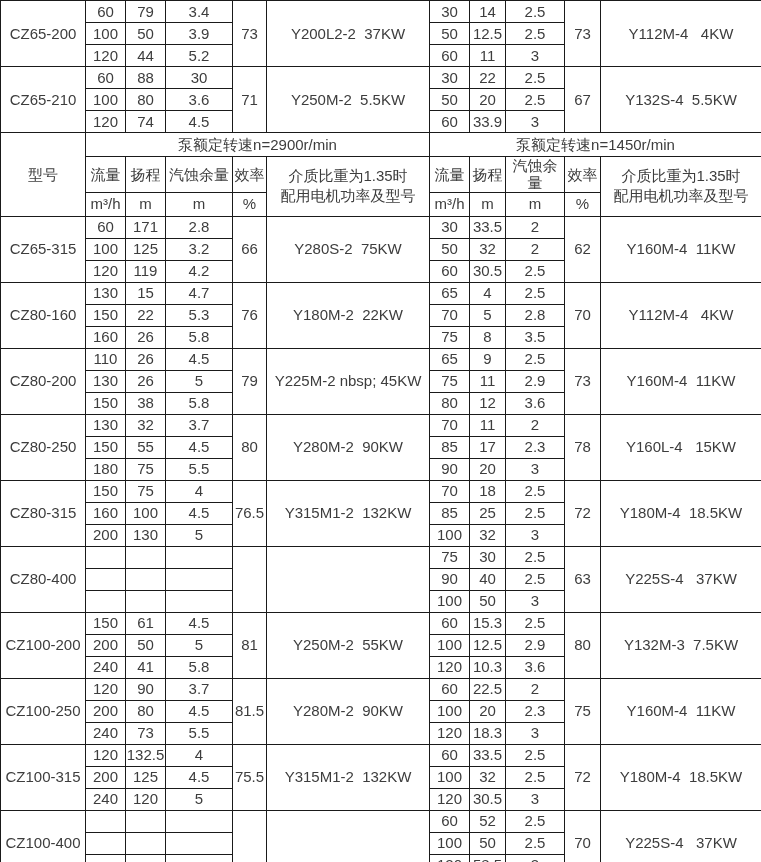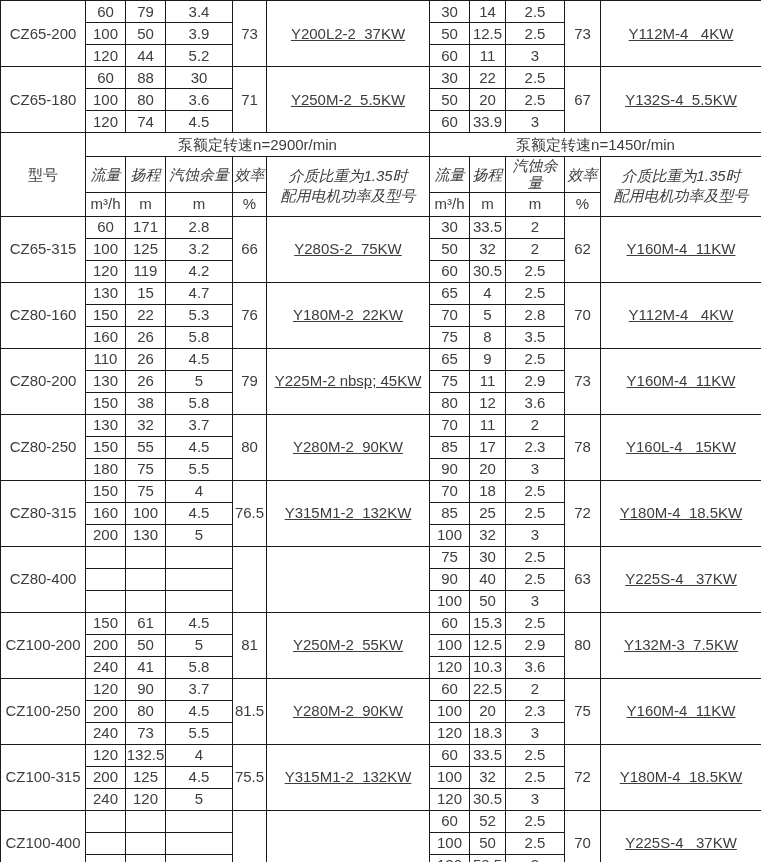--- a/index.html
+++ b/index.html
@@ -23,24 +23,24 @@
     vertical-align: middle;
     color: #3d3d3d;
     font-weight: normal;
     font-size: 15px;
     padding: 0;
     overflow: hidden;
     line-height: 1.15;
   }
   tr.data-row { height: 22px; }
   tr.speed-row { height: 24px; }
-  tr.label-row { height: 25px; font-style: italic; }
+  tr.label-row { height: 25px; }
   tr.unit-row  { height: 24px; }
   td.model-cell { font-size: 15px; letter-spacing: 0px; }
-  td.motor-cell { white-space: pre-wrap; text-decoration: underline; }
+  td.motor-cell { white-space: pre-wrap; }
   th.speed-cell { font-size: 15px; }
   th.motor-header-cell div { line-height: 1.35; }
 </style>
 </head>
 <body>
 
 <div class="sheet">
   <table class="pump-table">
     <colgroup>
       <col style="width:85px">
@@ -79,21 +79,21 @@
         </tr>
         <tr class="data-row">
           <td>120</td>
           <td>44</td>
           <td>5.2</td>
           <td>60</td>
           <td>11</td>
           <td>3</td>
         </tr>
         <tr class="data-row">
-          <td rowspan="3" class="model-cell">CZ65-180</td>
+          <td rowspan="3" class="model-cell">CZ65-210</td>
           <td>60</td>
           <td>88</td>
           <td>30</td>
           <td rowspan="3">71</td>
           <td rowspan="3" class="motor-cell">Y250M-2  5.5KW</td>
           <td>30</td>
           <td>22</td>
           <td>2.5</td>
           <td rowspan="3">67</td>
           <td rowspan="3" class="motor-cell">Y132S-4  5.5KW</td>

